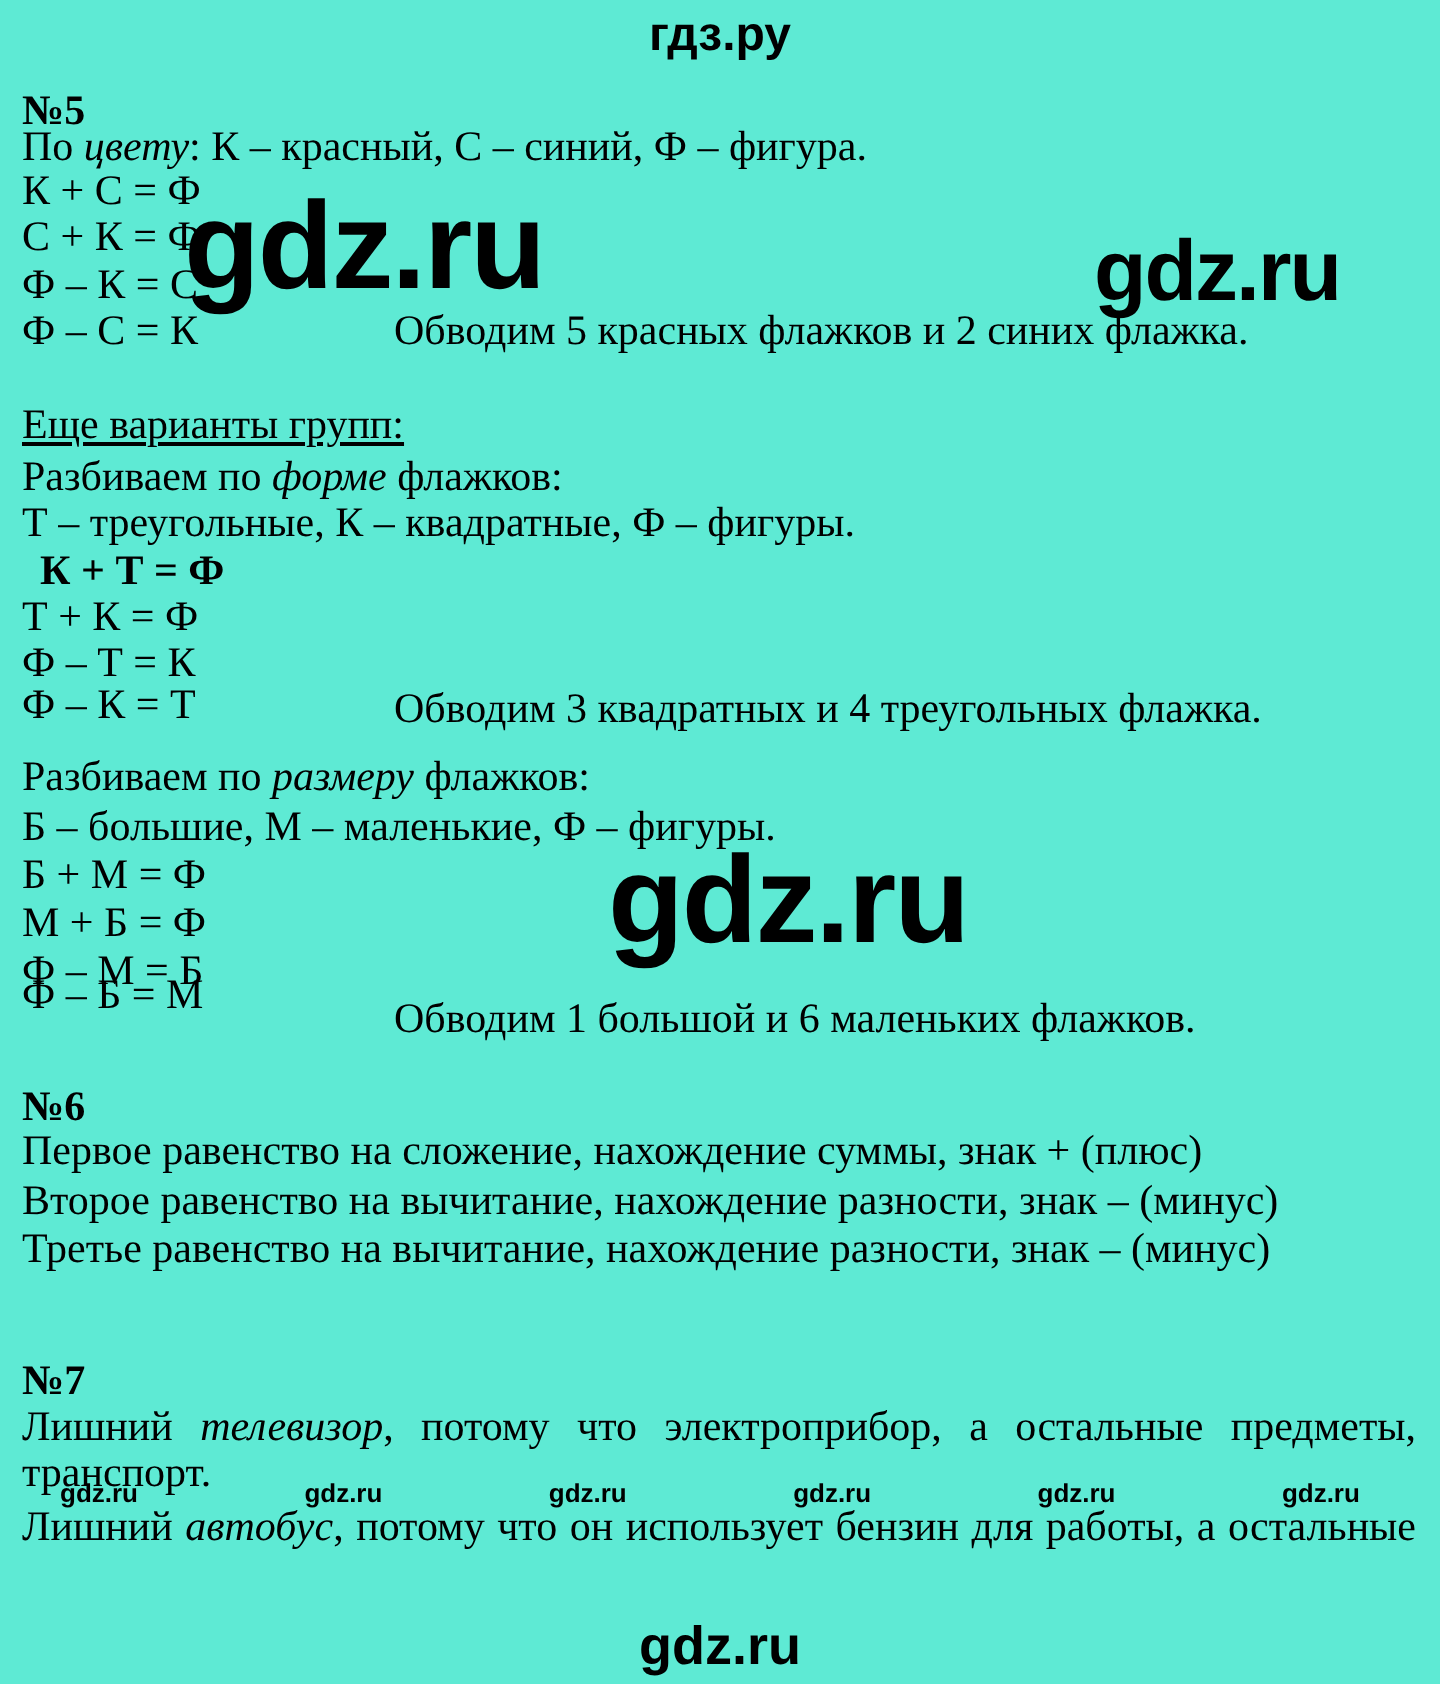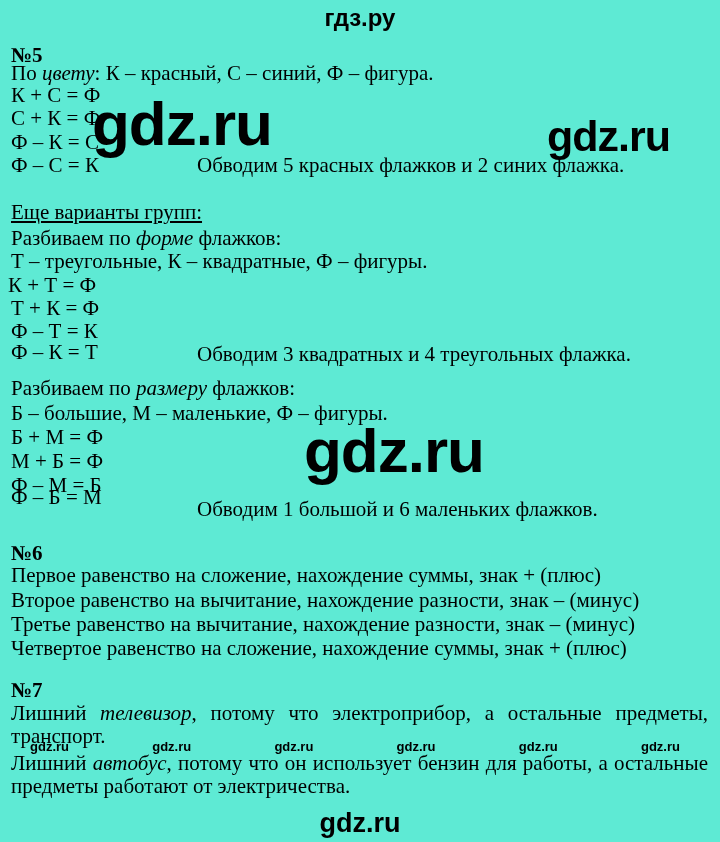--- a/index.html
+++ b/index.html
@@ -39,56 +39,54 @@
   <div class="t" style="left:11px;top:131px;">Ф – К = С</div>
   <div class="t" style="left:11px;top:154px;">Ф – С = К</div>
   <div class="t" style="left:197px;top:154px;">Обводим 5 красных флажков и 2 синих флажка.</div>
 
   <div class="t ul" style="left:11px;top:201px;">Еще варианты групп:</div>
 
   <div class="t" style="left:11px;top:227px;"><span>Разбиваем по </span><i>форме</i><span> флажков:</span></div>
 
   <div class="t" style="left:11px;top:250px;">Т – треугольные, К – квадратные, Ф – фигуры.</div>
 
-  <div class="t" style="left:8px;top:274px;">К + Т = Ф</div>
+  <div class="t" style="left:20px;top:274px;font-weight:bold;">К + Т = Ф</div>
   <div class="t" style="left:11px;top:297px;">Т + К = Ф</div>
   <div class="t" style="left:11px;top:320px;">Ф – Т = К</div>
   <div class="t" style="left:11px;top:341px;text-align:center;">Ф – К = Т</div>
   <div class="t" style="left:197px;top:343px;">Обводим 3 квадратных и 4 треугольных флажка.</div>
 
   <div class="t" style="left:11px;top:377px;"><span>Разбиваем по </span><i>размеру</i><span> флажков:</span></div>
 
   <div class="t" style="left:11px;top:402px;">Б – большие, М – маленькие, Ф – фигуры.</div>
 
   <div class="t" style="left:11px;top:426px;">Б + М = Ф</div>
   <div class="t" style="left:11px;top:450px;">М + Б = Ф</div>
   <div class="t" style="left:11px;top:474px;">Ф – М = Б</div>
   <div class="t" style="left:11px;top:486px;">Ф – Б = М</div>
   <div class="t" style="left:197px;top:498px;">Обводим 1 большой и 6 маленьких флажков.</div>
 
   <div class="t b" style="left:11px;top:542px;">№6</div>
   <div class="t" style="left:11px;top:564px;">Первое равенство на сложение, нахождение суммы, знак + (плюс)</div>
   <div class="t" style="left:11px;top:589px;">Второе равенство на вычитание, нахождение разности, знак – (минус)</div>
   <div class="t" style="left:11px;top:613px;">Третье равенство на вычитание, нахождение разности, знак – (минус)</div>
-  <div class="t" style="left:11px;top:637px;">Четвертое равенство на сложение, нахождение суммы, знак + (плюс)</div>
 
   <div class="t b" style="left:11px;top:679px;">№7</div>
 
   <div class="t just" style="left:11px;top:702px;"><span>Лишний </span><i>телевизор</i><span>, потому что электроприбор, а остальные предметы,</span></div>
 
   <div class="t" style="left:11px;top:725px;">транспорт.</div>
 
   <div class="wm-row">
     <span>gdz.ru</span>
     <span>gdz.ru</span>
     <span>gdz.ru</span>
     <span>gdz.ru</span>
     <span>gdz.ru</span>
     <span>gdz.ru</span>
   </div>
 
   <div class="t just" style="left:11px;top:752px;"><span>Лишний </span><i>автобус</i><span>, потому что он использует бензин для работы, а остальные</span></div>
 
-  <div class="t" style="left:11px;top:775px;">предметы работают от электричества.</div>
 
   <div class="logo" style="top:808px;font-size:27px;">gdz.ru</div>
 
 </div>
 
 </body></html>

